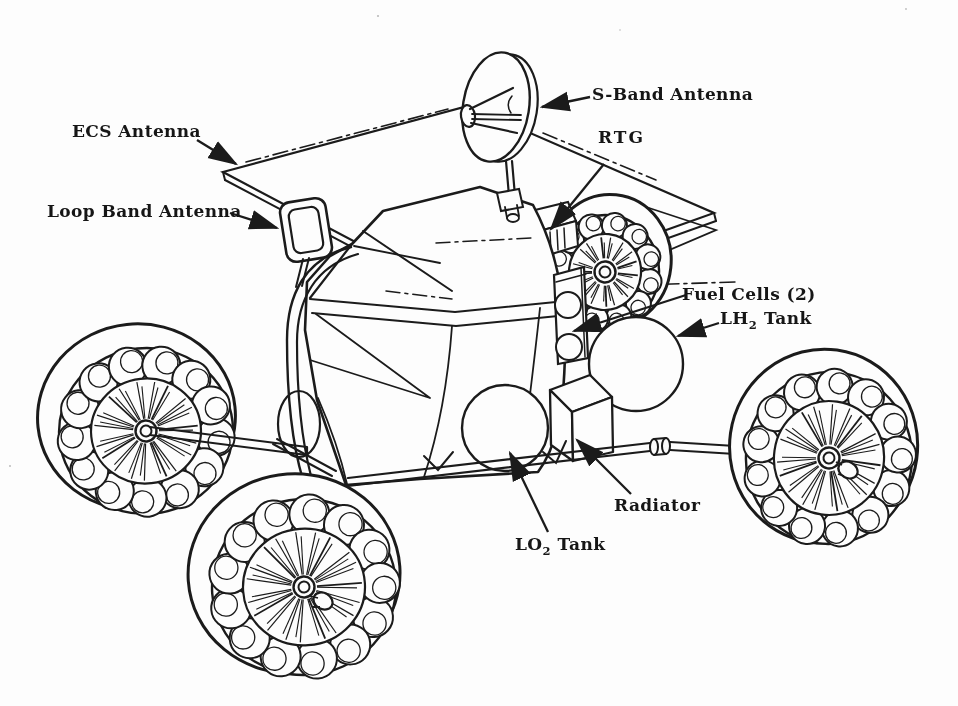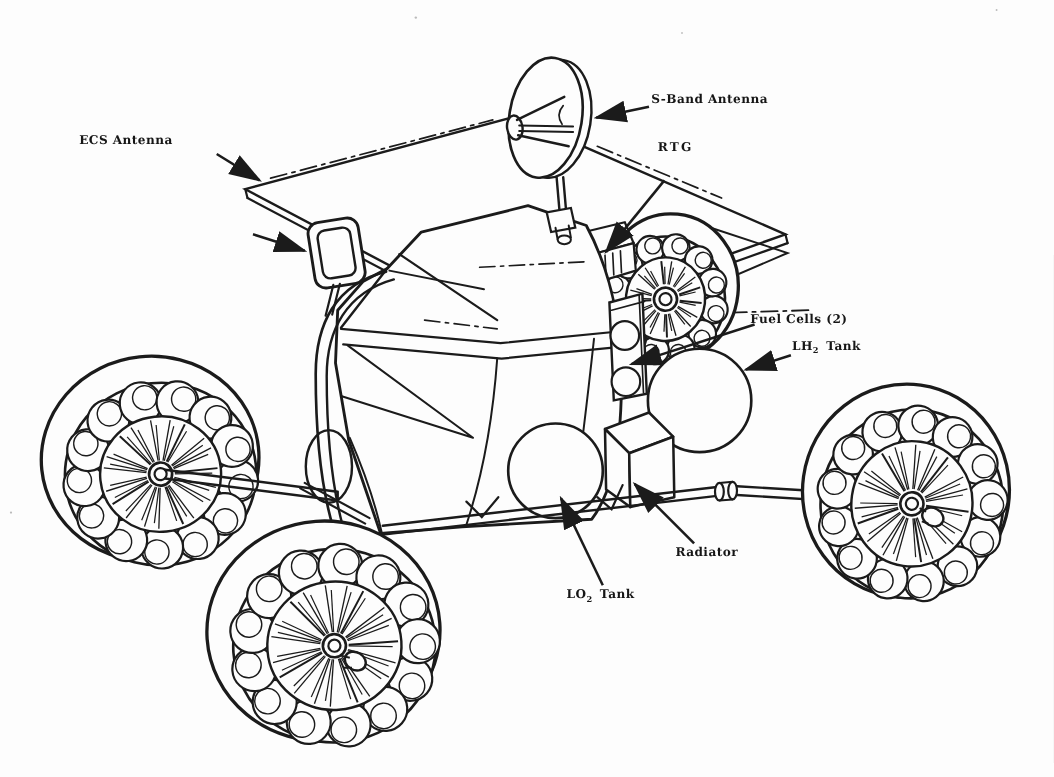--- a/index.html
+++ b/index.html
@@ -1,19 +1,19 @@
 <!DOCTYPE html>
 <html><head>
 <meta charset="utf-8">
 <style>
   html,body{margin:0;padding:0;background:#e8e8e8;}
   .stage{position:relative;width:958px;height:706px;background:#fdfdfd;overflow:hidden;
          font-family:"DejaVu Serif", serif;}
   .stage svg{position:absolute;left:0;top:0;}
-  .label{position:absolute;font-weight:700;font-size:11px;letter-spacing:.4px;
+  .label{position:absolute;font-weight:700;font-size:17px;letter-spacing:.4px;
          color:#161616;white-space:nowrap;line-height:1.1;}
   .label sub{font-size:.68em;vertical-align:-0.45em;letter-spacing:0;}
   .aftersub{margin-left:7px;text-align:right;}
   .rtg-spacing{letter-spacing:2px;}
 </style>
 </head>
 <body>
 
 <div class="stage">
 
@@ -416,20 +416,23 @@
     <circle cx="378" cy="16" r="1.1"></circle>
         <circle cx="906" cy="9" r="0.9"></circle>
     <circle cx="10" cy="466" r="1"></circle>
         <circle cx="620" cy="30" r="0.8"></circle>
   </g>
 </svg>
 
 <div class="label" style="left:72px;top:122px">
   <span>ECS Antenna</span>
 </div>
+<div class="label" style="left:47px;top:202px">
+  <span>Loop Band Antenna</span>
+</div>
 <div class="label" style="left:592px;top:85px">
   <span>S-Band Antenna</span>
 </div>
 <div class="label rtg-spacing" style="left:598px;top:128px">
   <span>RTG</span>
 </div>
 <div class="label" style="left:682px;top:285px">
   <span>Fuel Cells (2)</span>
 </div>
 <div class="label" style="left:720px;top:309px">

